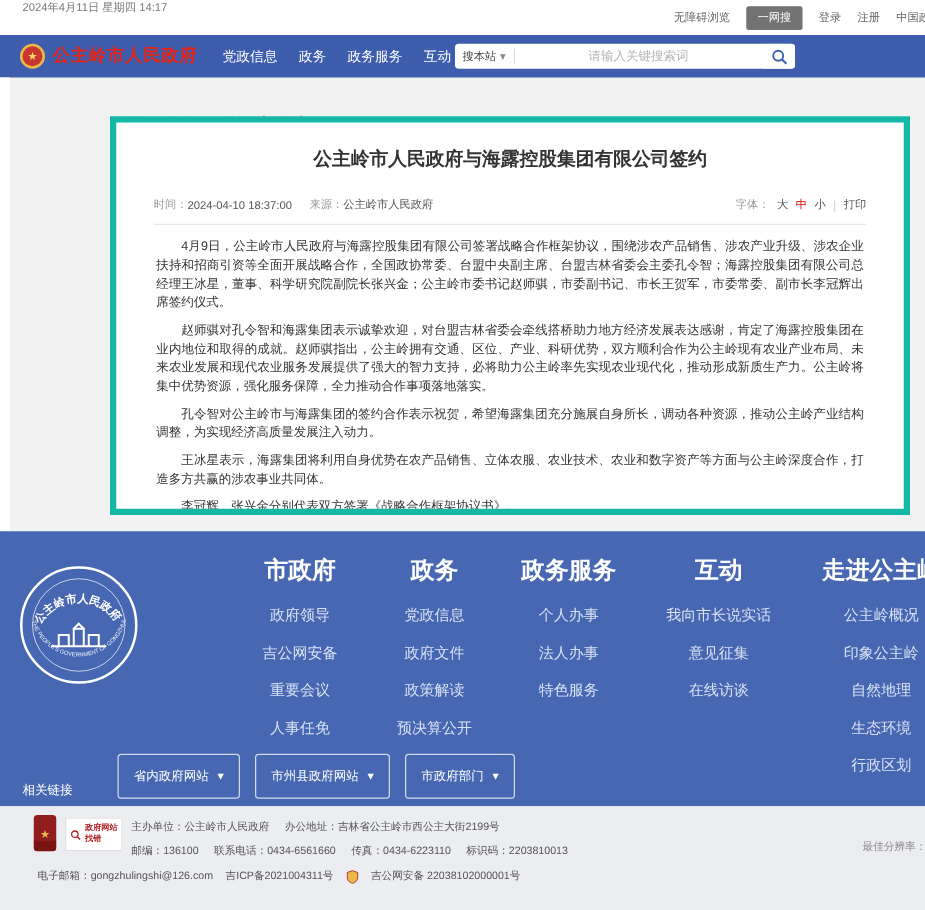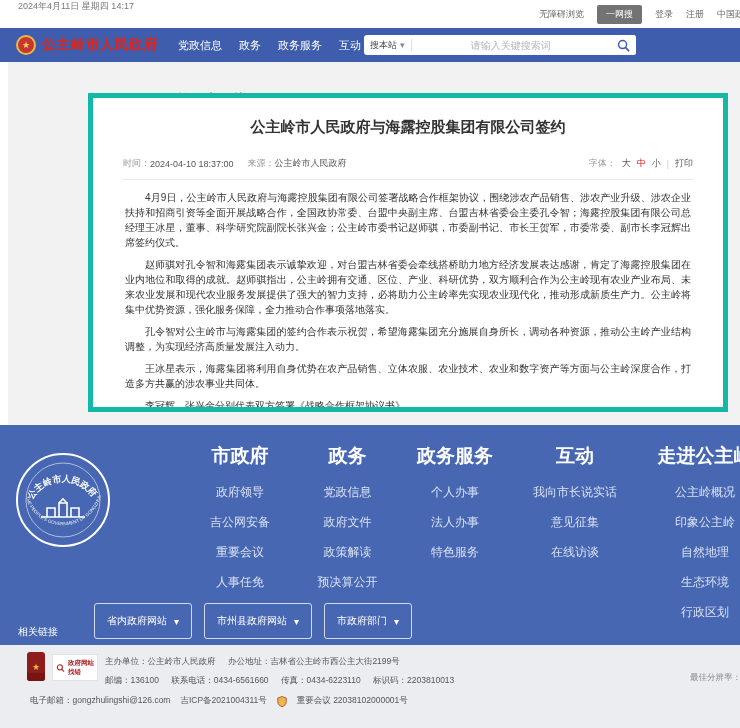--- a/index.html
+++ b/index.html
@@ -270,17 +270,17 @@
   </div>
 
   <div class="bb-line3">
     <span>电子邮箱：gongzhulingshi@126.com</span>
     <span class="lnk">吉ICP备2021004311号</span>
     <span class="shield-ic">
       <svg width="10" height="11" viewBox="0 0 10 11">
         <path d="M5 0.5 L9.2 2 V6 C9.2 8.4 7.3 10 5 10.7 C2.7 10 0.8 8.4 0.8 6 V2 Z" fill="#e9b949" stroke="#b01f24" stroke-width="0.7"></path>
       </svg>
     </span>
-    <span class="lnk">重要会议 22038102000001号</span>
+    <span class="lnk">吉公网安备 22038102000001号</span>
   </div>
 
   <div class="resolution">最佳分辨率：1920*1080</div>
 </div>
 
 </body></html>

